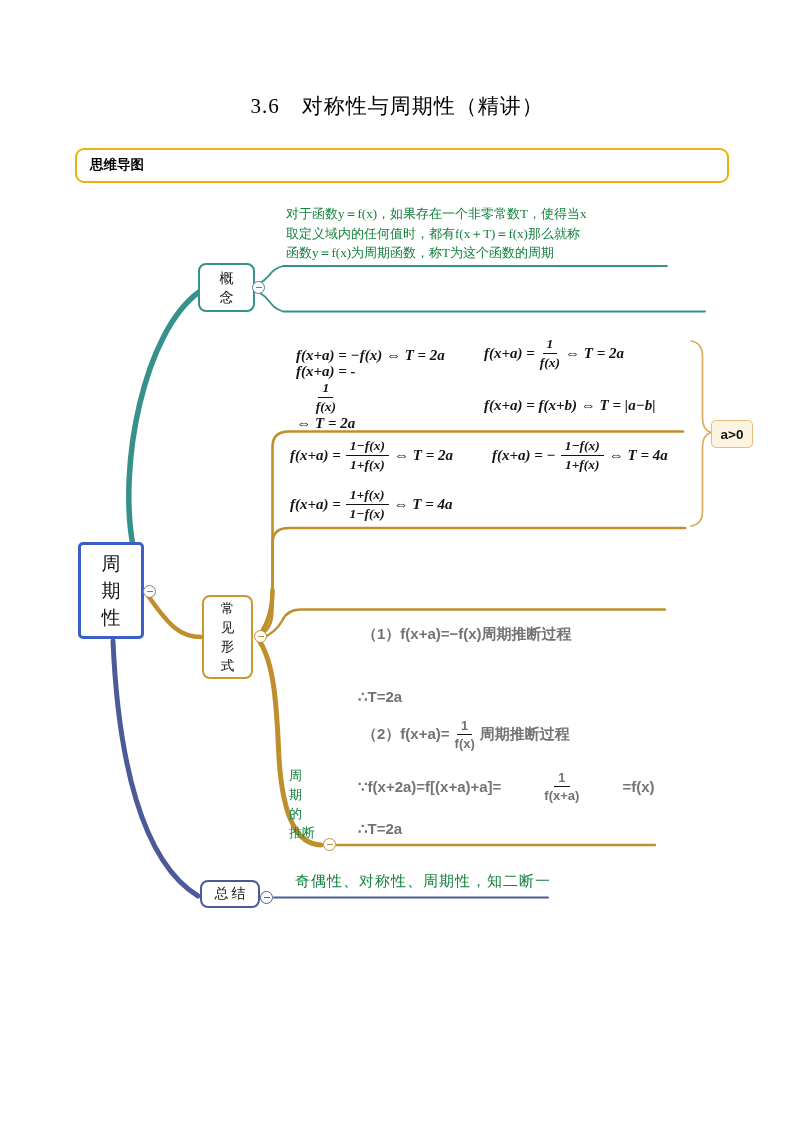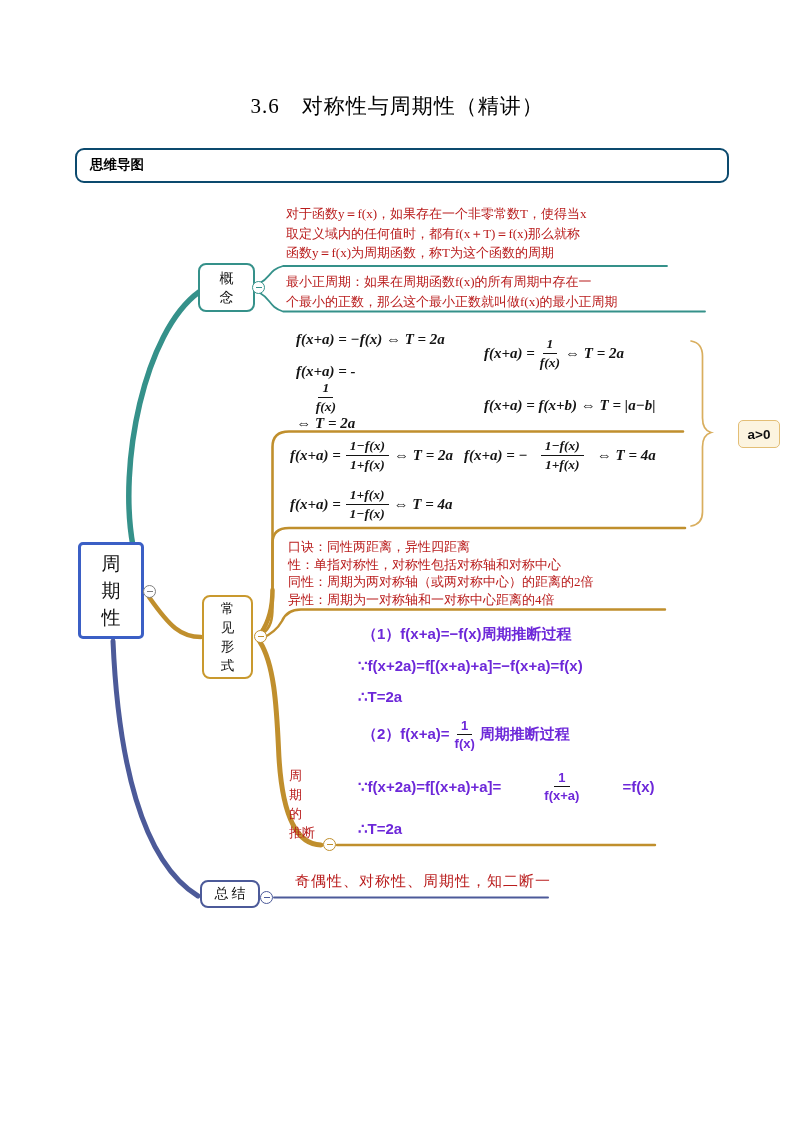--- a/index.html
+++ b/index.html
@@ -1,55 +1,55 @@
 <!DOCTYPE html>
 <html><head>
 <meta charset="utf-8">
 <style>
   html,body{margin:0;padding:0;background:#ffffff;}
   #canvas{position:relative;width:794px;height:1123px;background:#fff;overflow:hidden;
           font-family:"Liberation Serif", serif;color:#111;}
   .abs{position:absolute;}
   #page-title{left:0;right:0;top:92px;text-align:center;font-size:21px;letter-spacing:1px;color:#000;}
-  #section-box{left:75px;top:148px;width:650px;height:31px;border:2px solid #0c4a6e;border-radius:9px;background:#fff;}
+  #section-box{left:75px;top:148px;width:650px;height:31px;border:2px solid #eab308;border-radius:9px;background:#fff;}
   #section-label{left:13px;top:6px;font-size:13.5px;font-weight:700;color:#000;}
   svg.lines{position:absolute;left:0;top:0;}
   .node{position:absolute;background:#fff;display:flex;align-items:center;justify-content:center;
         text-align:center;box-sizing:border-box;}
   .pre{white-space:pre-line;}
   #root-node{left:78px;top:542px;width:66px;height:97px;border:3.5px solid #3B5FC5;border-radius:5px;
              font-size:19px;line-height:27px;font-weight:500;}
   #concept-node{left:198px;top:263px;width:57px;height:49px;border:2px solid #35918A;border-radius:8px;
                 font-size:14px;line-height:19px;}
   #forms-node{left:202px;top:595px;width:51px;height:84px;border:2px solid #C9992E;border-radius:8px;
               font-size:13.5px;line-height:19px;}
   #summary-node{left:200px;top:880px;width:60px;height:28px;border:2px solid #4C5A99;border-radius:8px;
                 font-size:14px;letter-spacing:3px;padding-left:3px;}
   #badge-a{left:711px;top:420px;width:42px;height:28px;border:1.5px solid #E3BE76;background:#FCF4E0;
-           border-radius:5px;font-size:13.5px;font-weight:700;font-family:"Liberation Sans",sans-serif;margin-left:27px;}
+           border-radius:5px;font-size:13.5px;font-weight:700;font-family:"Liberation Sans",sans-serif;}
   .dot{position:absolute;width:13px;height:13px;border-radius:50%;background:#fff;box-sizing:border-box;}
   .dot::after{content:"";position:absolute;left:2.5px;right:2.5px;top:50%;height:1.6px;margin-top:-0.8px;
               background:currentColor;}
   .dot-gray{border:1.6px solid #7F7F7F;color:#7F7F7F;}
   .dot-teal{border:1.6px solid #35918A;color:#35918A;}
   .dot-gold{border:1.6px solid #C08F2D;color:#C08F2D;}
   .dot-purple{border:1.6px solid #4C5A99;color:#4C5A99;}
-  .txt{position:absolute;font-size:13px;line-height:19.5px;color:#b91c1c;}
+  .txt{position:absolute;font-size:13px;line-height:19.5px;color:#15803d;}
   #concept-def{left:286px;top:204px;width:400px;}
   #concept-min{left:286px;top:272px;width:425px;}
   #mnemonic{left:288px;top:538px;width:390px;font-size:13px;line-height:17.5px;}
   #inference-label{left:289px;top:766px;width:46px;font-size:13px;line-height:19px;}
   #summary-text{left:295px;top:872px;font-size:15px;letter-spacing:1px;}
   .formula{position:absolute;display:flex;align-items:center;white-space:pre;
            font-family:"Liberation Serif",serif;font-style:italic;font-weight:700;font-size:15px;color:#141414;}
   .frac{display:inline-flex;flex-direction:column;align-items:center;margin:0 5px;
         font-size:13.5px;line-height:1.18;}
   .frac .num{border-bottom:1.3px solid #141414;padding:0 4px 1px;}
   .frac .den{padding-top:1px;}
-  .deriv{font-family:"Liberation Sans",sans-serif;font-style:normal;font-weight:700;font-size:15px;color:#6d28d9;}
+  .deriv{font-family:"Liberation Sans",sans-serif;font-style:normal;font-weight:700;font-size:15px;color:#737373;}
   .deriv .frac{font-size:13px;}
 </style>
 </head>
 <body>
 
 <div id="canvas">
 
   <div id="page-title" class="abs">3.6　对称性与周期性（精讲）</div>
 
   <div id="section-box" class="abs">
@@ -90,39 +90,32 @@
 
   <div class="dot dot-gray" style="left:143px;top:585px;"></div>
   <div class="dot dot-teal" style="left:252px;top:281px;"></div>
   <div class="dot dot-gold" style="left:254px;top:630px;"></div>
   <div class="dot dot-gold" style="left:323px;top:838px;"></div>
   <div class="dot dot-purple" style="left:260px;top:891px;"></div>
 
   <div id="concept-def" class="txt pre">对于函数y＝f(x)，如果存在一个非零常数T，使得当x
 取定义域内的任何值时，都有f(x＋T)＝f(x)那么就称
 函数y＝f(x)为周期函数，称T为这个函数的周期</div>
-  <div id="concept-min" class="txt pre">最小正周期：如果在周期函数f(x)的所有周期中存在一
-个最小的正数，那么这个最小正数就叫做f(x)的最小正周期</div>
 
-  <div class="formula" style="left:296px;top:331px;align-items:flex-end;"><span>f(x+a) = −f(x) ⇔ T = 2a</span></div>
+  <div class="formula" style="left:296px;top:347px;align-items:flex-end;"><span>f(x+a) = −f(x) ⇔ T = 2a</span></div>
   <div class="formula" style="left:484px;top:336px;"><span>f(x+a) =</span><span class="frac"><span class="num">1</span><span class="den">f(x)</span></span><span>⇔ T = 2a</span></div>
   <div class="formula" style="left:296px;top:363px;flex-direction:column;"><span>f(x+a) = -</span><span class="frac"><span class="num">1</span><span class="den">f(x)</span></span><span>⇔ T = 2a</span></div>
   <div class="formula" style="left:484px;top:397px;"><span>f(x+a) = f(x+b) ⇔ T = |a−b|</span></div>
 
   <div class="formula" style="left:290px;top:438px;"><span>f(x+a) =</span><span class="frac"><span class="num">1−f(x)</span><span class="den">1+f(x)</span></span><span>⇔ T = 2a</span></div>
-  <div class="formula" style="left:464px;top:438px;gap:8px;"><span>f(x+a) = −</span><span class="frac"><span class="num">1−f(x)</span><span class="den">1+f(x)</span></span><span>⇔ T = 4a</span></div>
+  <div class="formula" style="left:492px;top:438px;"><span>f(x+a) = −</span><span class="frac"><span class="num">1−f(x)</span><span class="den">1+f(x)</span></span><span>⇔ T = 4a</span></div>
   <div class="formula" style="left:290px;top:487px;"><span>f(x+a) =</span><span class="frac"><span class="num">1+f(x)</span><span class="den">1−f(x)</span></span><span>⇔ T = 4a</span></div>
 
-  <div id="mnemonic" class="txt pre">口诀：同性两距离，异性四距离
-性：单指对称性，对称性包括对称轴和对称中心
-同性：周期为两对称轴（或两对称中心）的距离的2倍
-异性：周期为一对称轴和一对称中心距离的4倍</div>
 
   <div class="formula deriv" style="left:362px;top:625px;"><span>（1）f(x+a)=−f(x)周期推断过程</span></div>
-  <div class="formula deriv" style="left:358px;top:657px;"><span>∵f(x+2a)=f[(x+a)+a]=−f(x+a)=f(x)</span></div>
   <div class="formula deriv" style="left:358px;top:688px;"><span>∴T=2a</span></div>
   <div class="formula deriv" style="left:362px;top:718px;text-align:center;"><span>（2）f(x+a)=</span><span class="frac"><span class="num">1</span><span class="den">f(x)</span></span><span>周期推断过程</span></div>
   <div class="formula deriv" style="left:358px;top:770px;gap:38px;"><span>∵f(x+2a)=f[(x+a)+a]=</span><span class="frac"><span class="num">1</span><span class="den">f(x+a)</span></span><span>=f(x)</span></div>
   <div class="formula deriv" style="left:358px;top:820px;"><span>∴T=2a</span></div>
 
   <div id="inference-label" class="txt pre">周
 期
 的
 推断</div>
 

